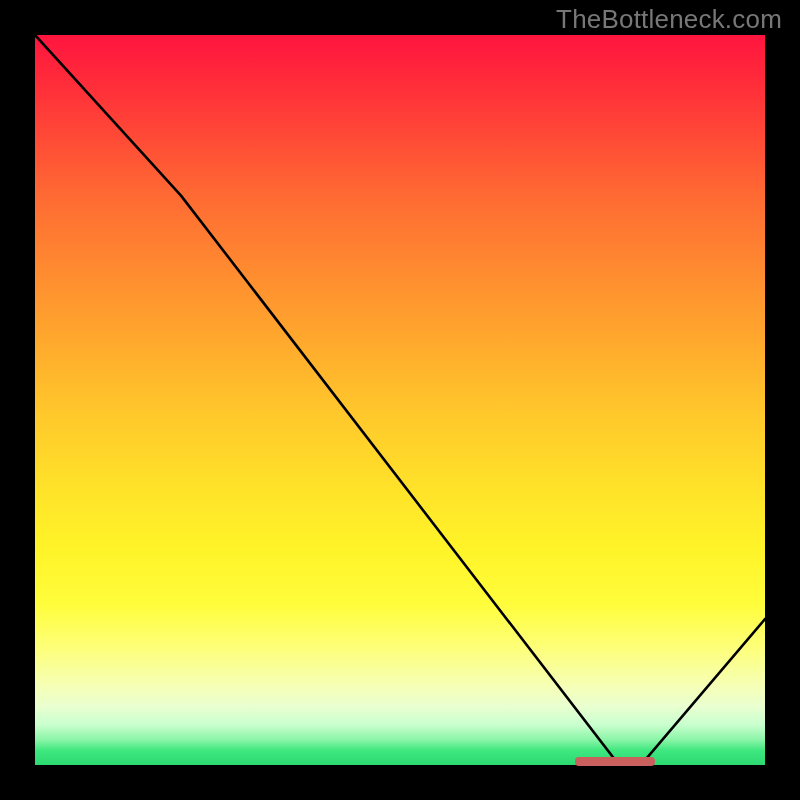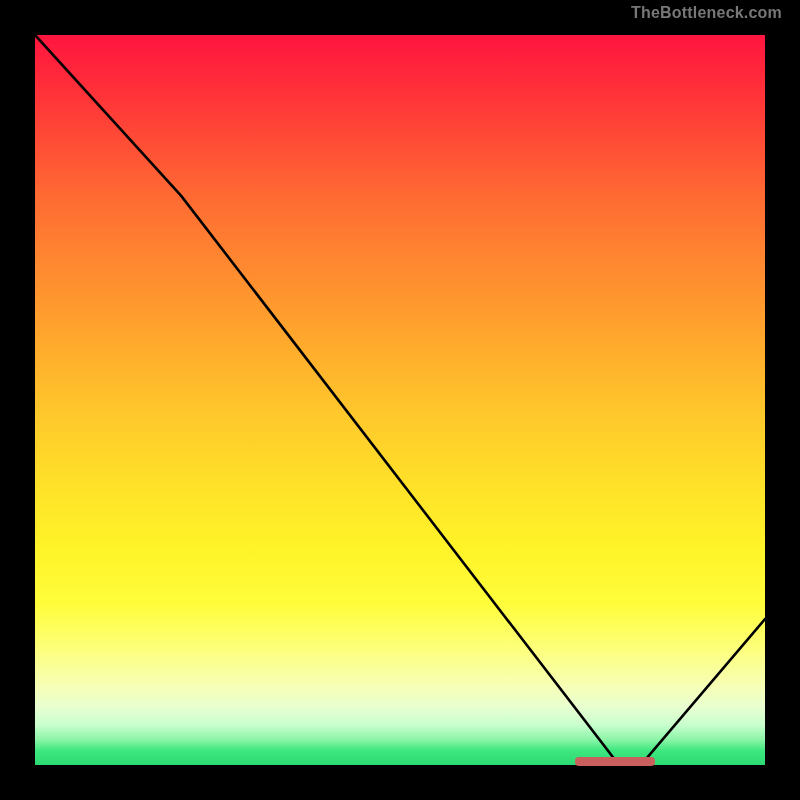--- a/index.html
+++ b/index.html
@@ -15,23 +15,23 @@
     position: relative;
     width: 800px;
     height: 800px;
     background: #000;
   }
   .watermark {
     position: absolute;
     top: 4px;
     right: 18px;
     color: #777;
-    font-size: 16px;
+    font-size: 26px;
     letter-spacing: 0.2px;
-    font-weight: 700;
+    font-weight: 400;
   }
   .plot {
     position: absolute;
     left: 35px;
     top: 35px;
     width: 730px;
     height: 730px;
   }
   .gradient {
     position: absolute;

